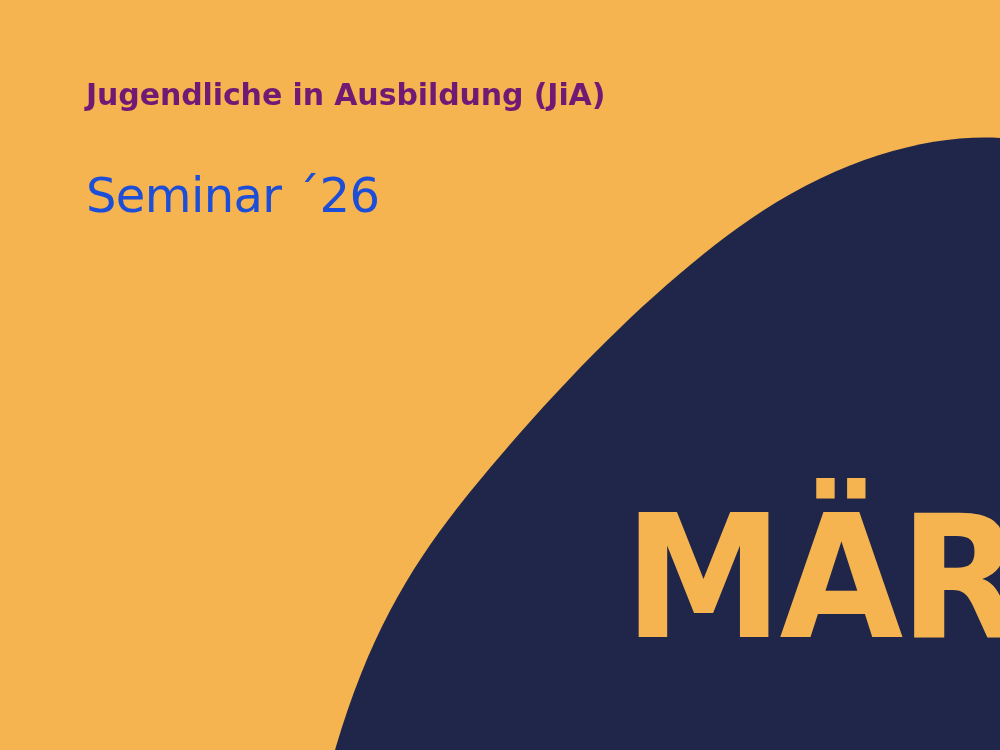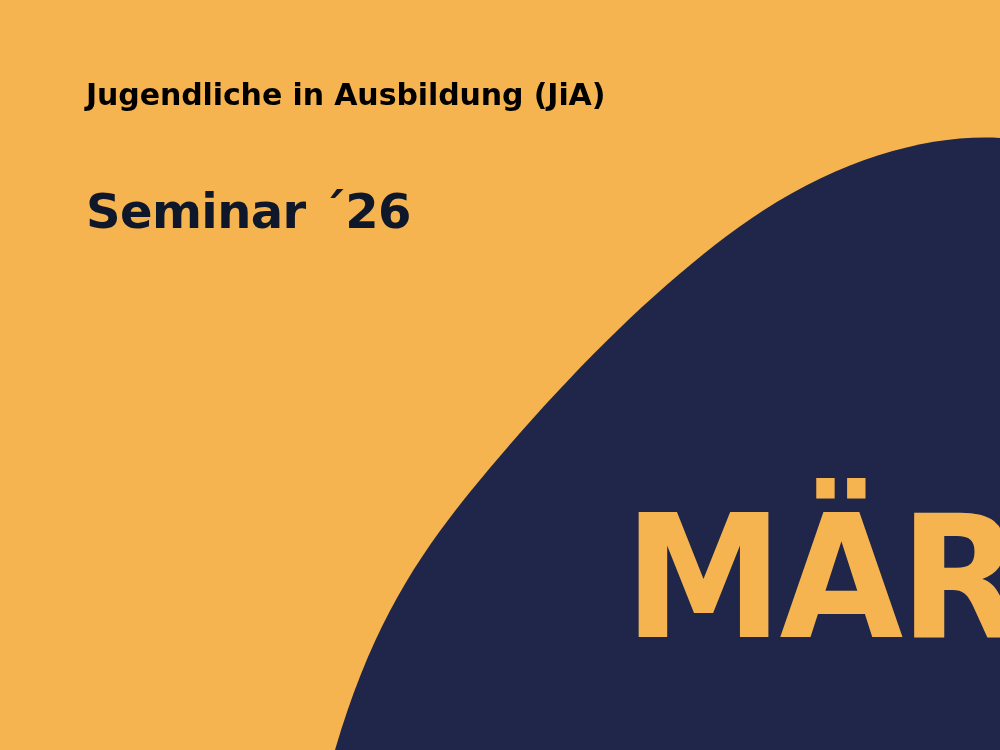--- a/index.html
+++ b/index.html
@@ -26,31 +26,31 @@
     position: absolute;
     left: 86px;
     z-index: 3;
   }
   #headline {
     top: 79px;
     font-size: 30px;
     line-height: 1.08;
     font-weight: 700;
     letter-spacing: -0.1px;
-    color: #000000;
+    color: #701a75;
     white-space: nowrap;
     text-align: center;
   }
   #subtitle {
-    top: 186px;
+    top: 170px;
     font-size: 48px;
     line-height: 1.08;
-    font-weight: 700;
+    font-weight: 400;
     letter-spacing: -0.6px;
-    color: #0f172a;
+    color: #1d4ed8;
     white-space: nowrap;
   }
   #month-wrap {
     position: absolute;
     left: 576px;
     top: 492px;
     z-index: 4;
     width: 350px;
     height: 190px;
     margin-left: 48px;

